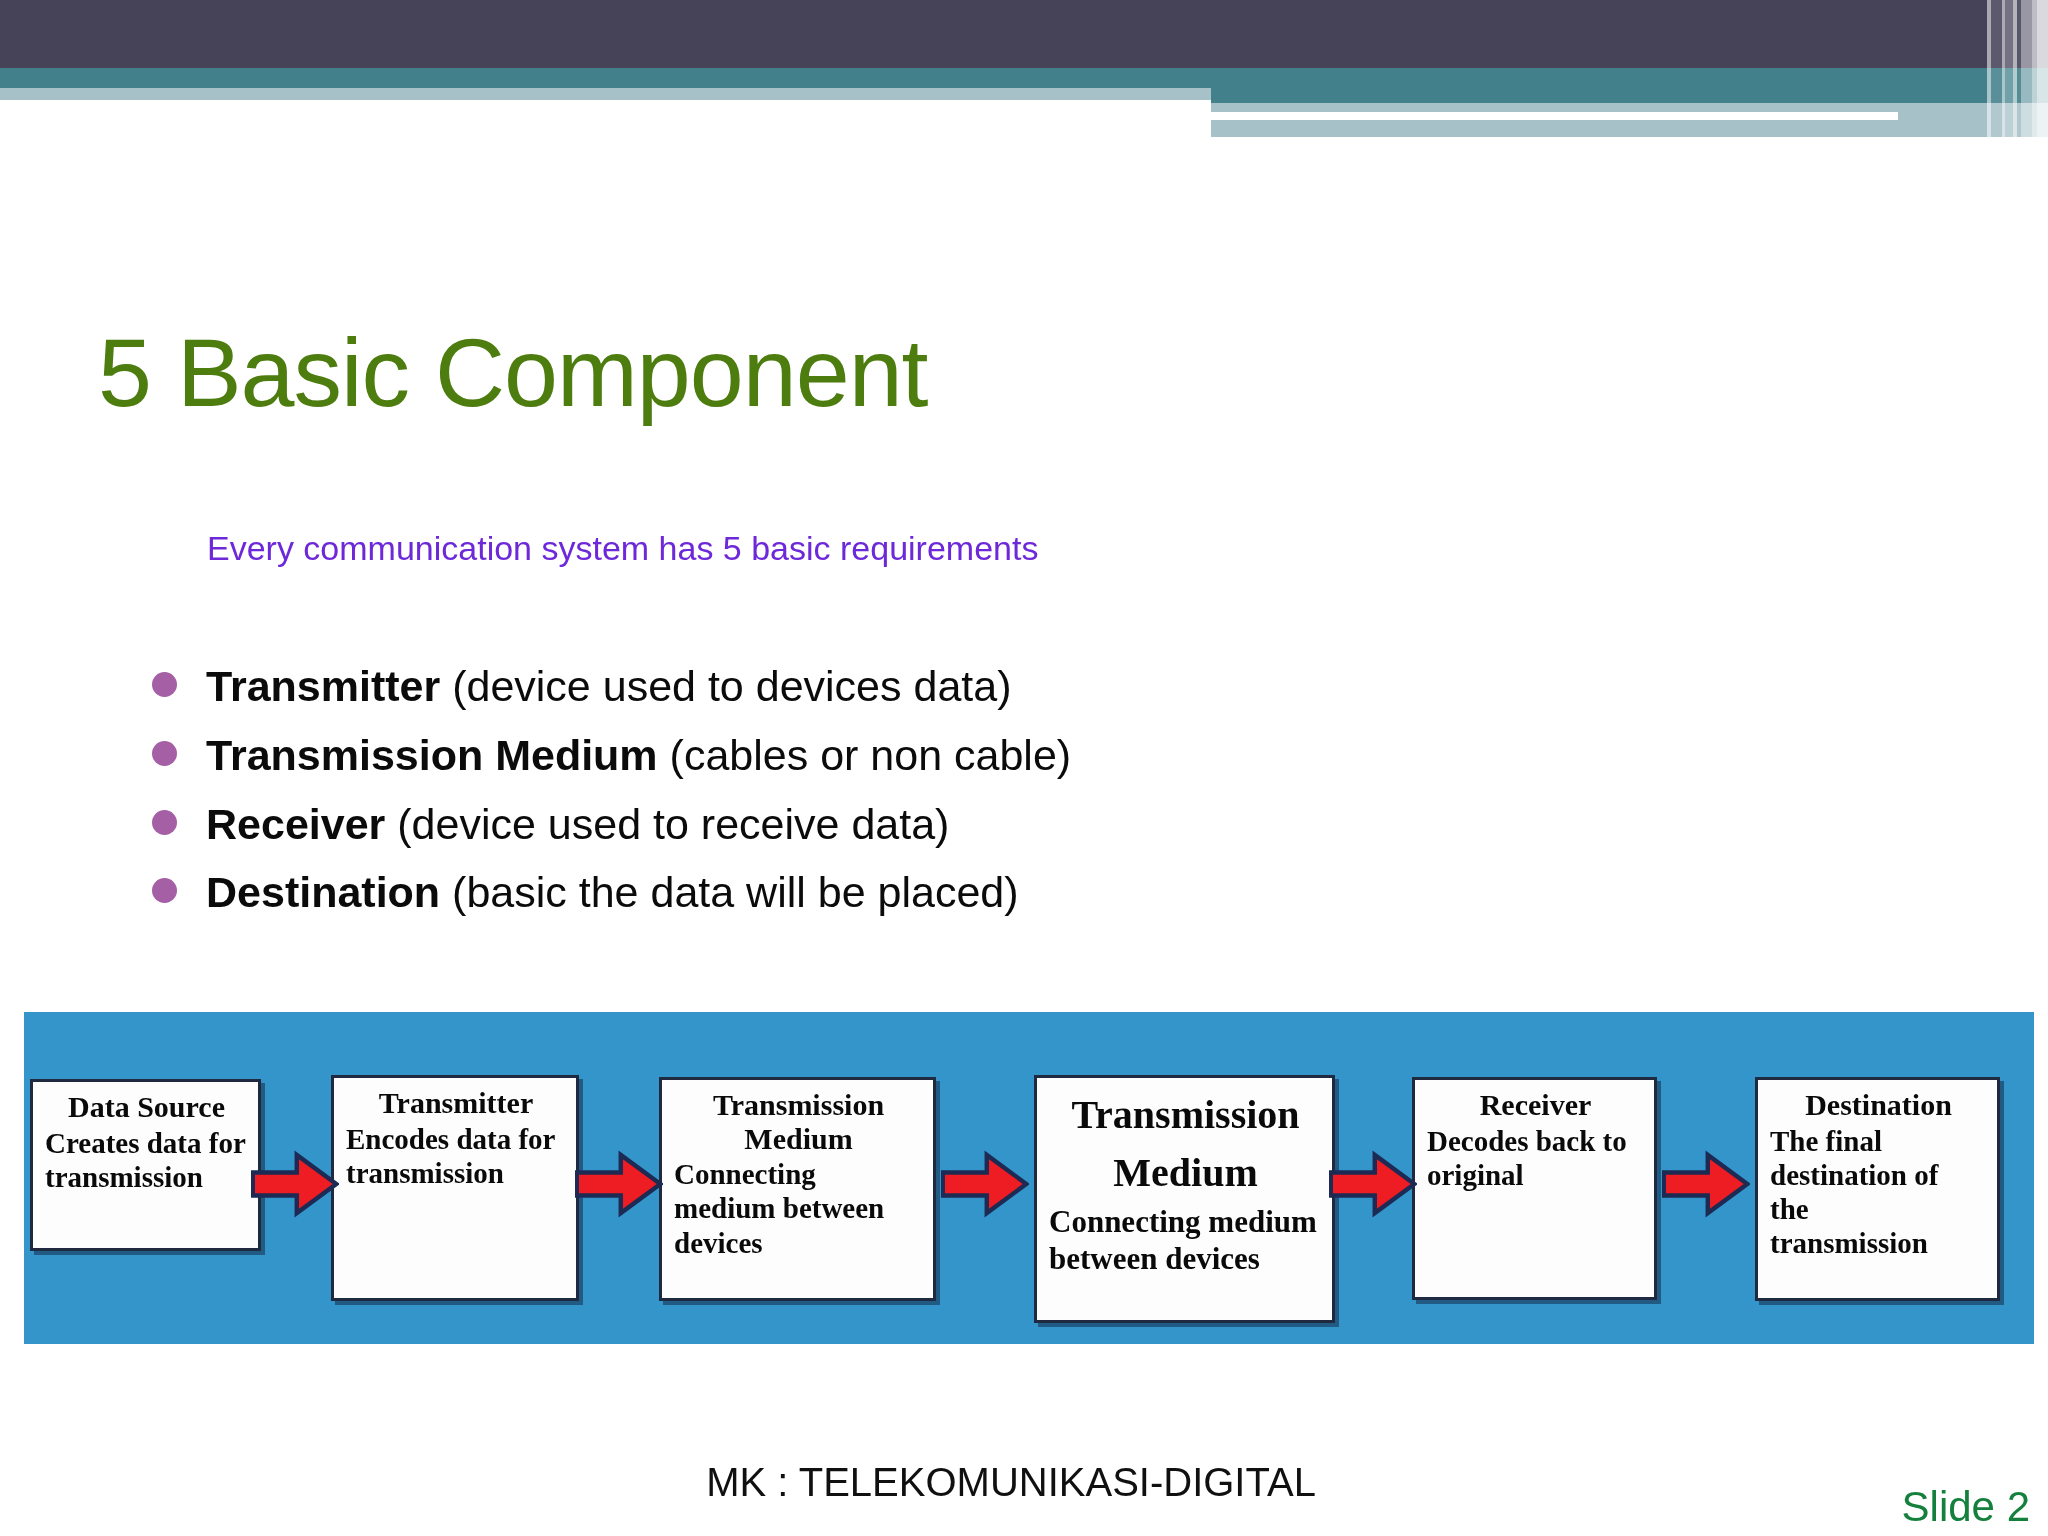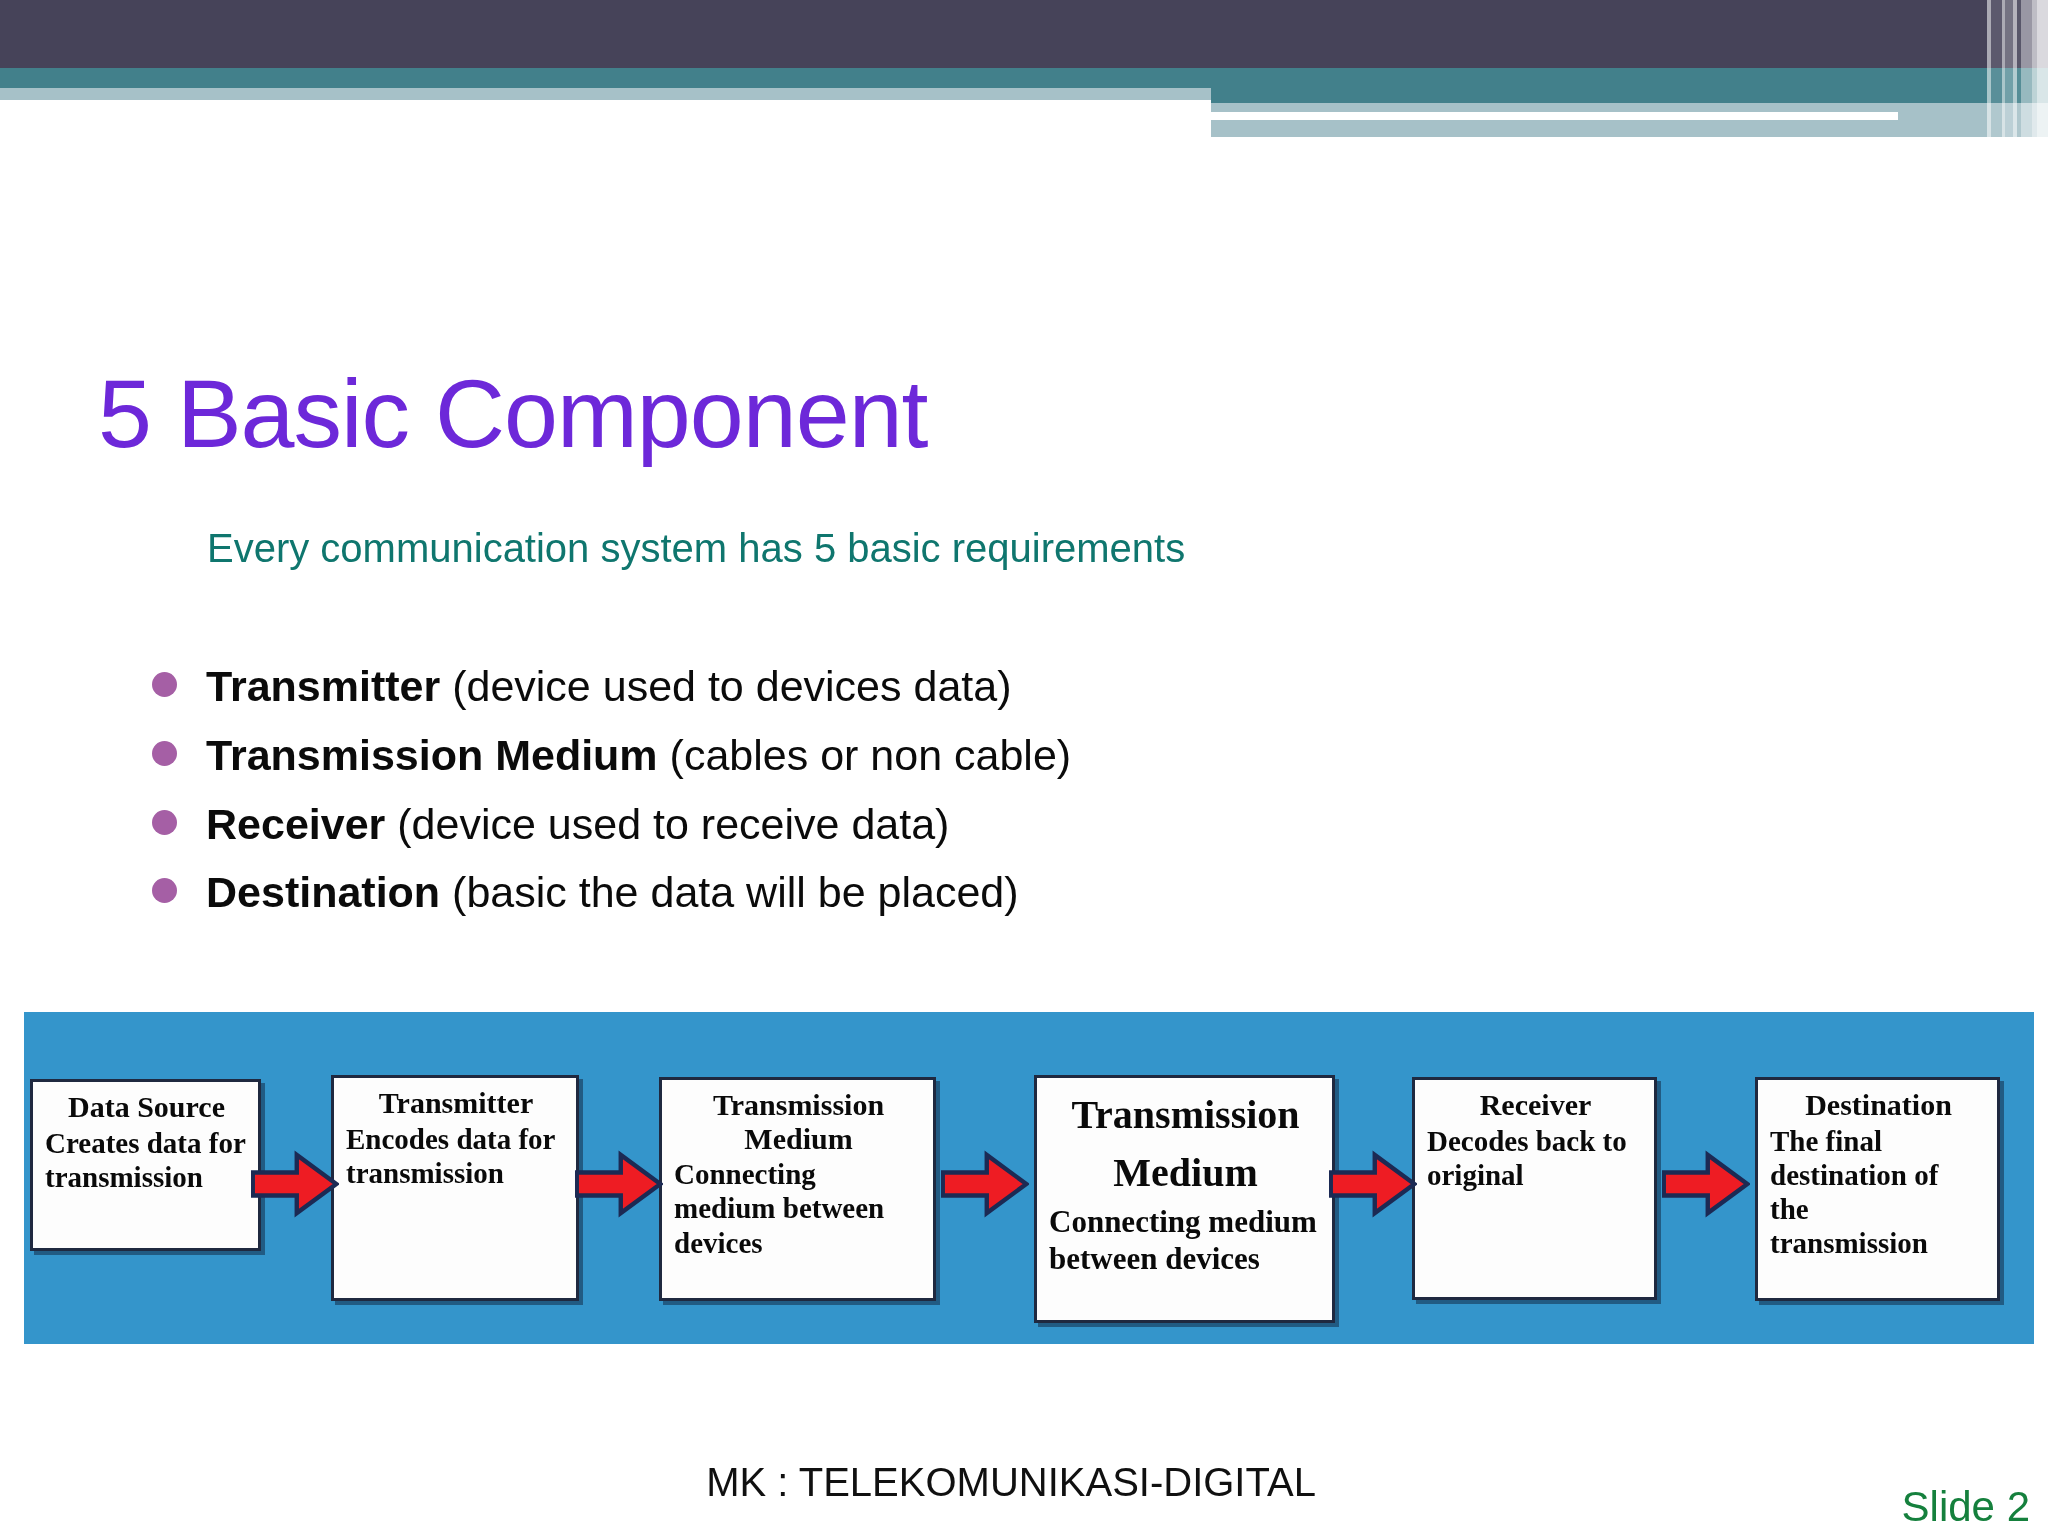--- a/index.html
+++ b/index.html
@@ -11,22 +11,22 @@
   .hdr-dark{left:0;top:0;width:2048px;height:68px;background:#464359;}
   .hdr-teal{left:0;top:68px;width:2048px;height:20px;background:#42808b;}
   .hdr-teal-right{left:1211px;top:88px;width:837px;height:15px;background:#42808b;}
   .hdr-light-left{left:0;top:88px;width:1211px;height:12px;background:#a6c1c8;}
   .hdr-band-right{left:1211px;top:103px;width:837px;height:34px;background:#a6c1c8;}
   .hdr-white-stripe{left:1211px;top:112px;width:687px;height:8px;background:#ffffff;}
   .vstripe{top:0;height:137px;}
 
   
   .title{left:98px;top:322px;width:1400px;font-size:97px;line-height:1.05;
-         color:#6d28d9;letter-spacing:-1px;margin-top:41px;}
-  .intro{left:207px;top:522px;font-size:40px;line-height:52px;color:#0f766e;}
+         color:#4d7c0f;letter-spacing:-1px;}
+  .intro{left:207px;top:522px;font-size:34px;line-height:52px;color:#6d28d9;}
   .bullet-row{left:152px;width:1500px;height:52px;font-size:43px;line-height:52px;color:#0b0b0b;}
   .dot{display:inline-block;width:25px;height:25px;border-radius:50%;
        background:#a55fa5;margin-right:29px;transform:translateY(-4px);}
   .term{font-weight:bold;}
   .b1{top:592px;} .b2{top:660px;} .b3{top:729px;} .b4{top:798px;} .b5{top:866px;}
 
   
   .diagram{left:24px;top:1012px;width:2010px;height:332px;background:#3495cb;}
   .dbox{position:absolute;background:#fdfdfd;border:3px solid #1f2940;
         box-shadow:4px 4px 0 rgba(10,20,45,0.45);

